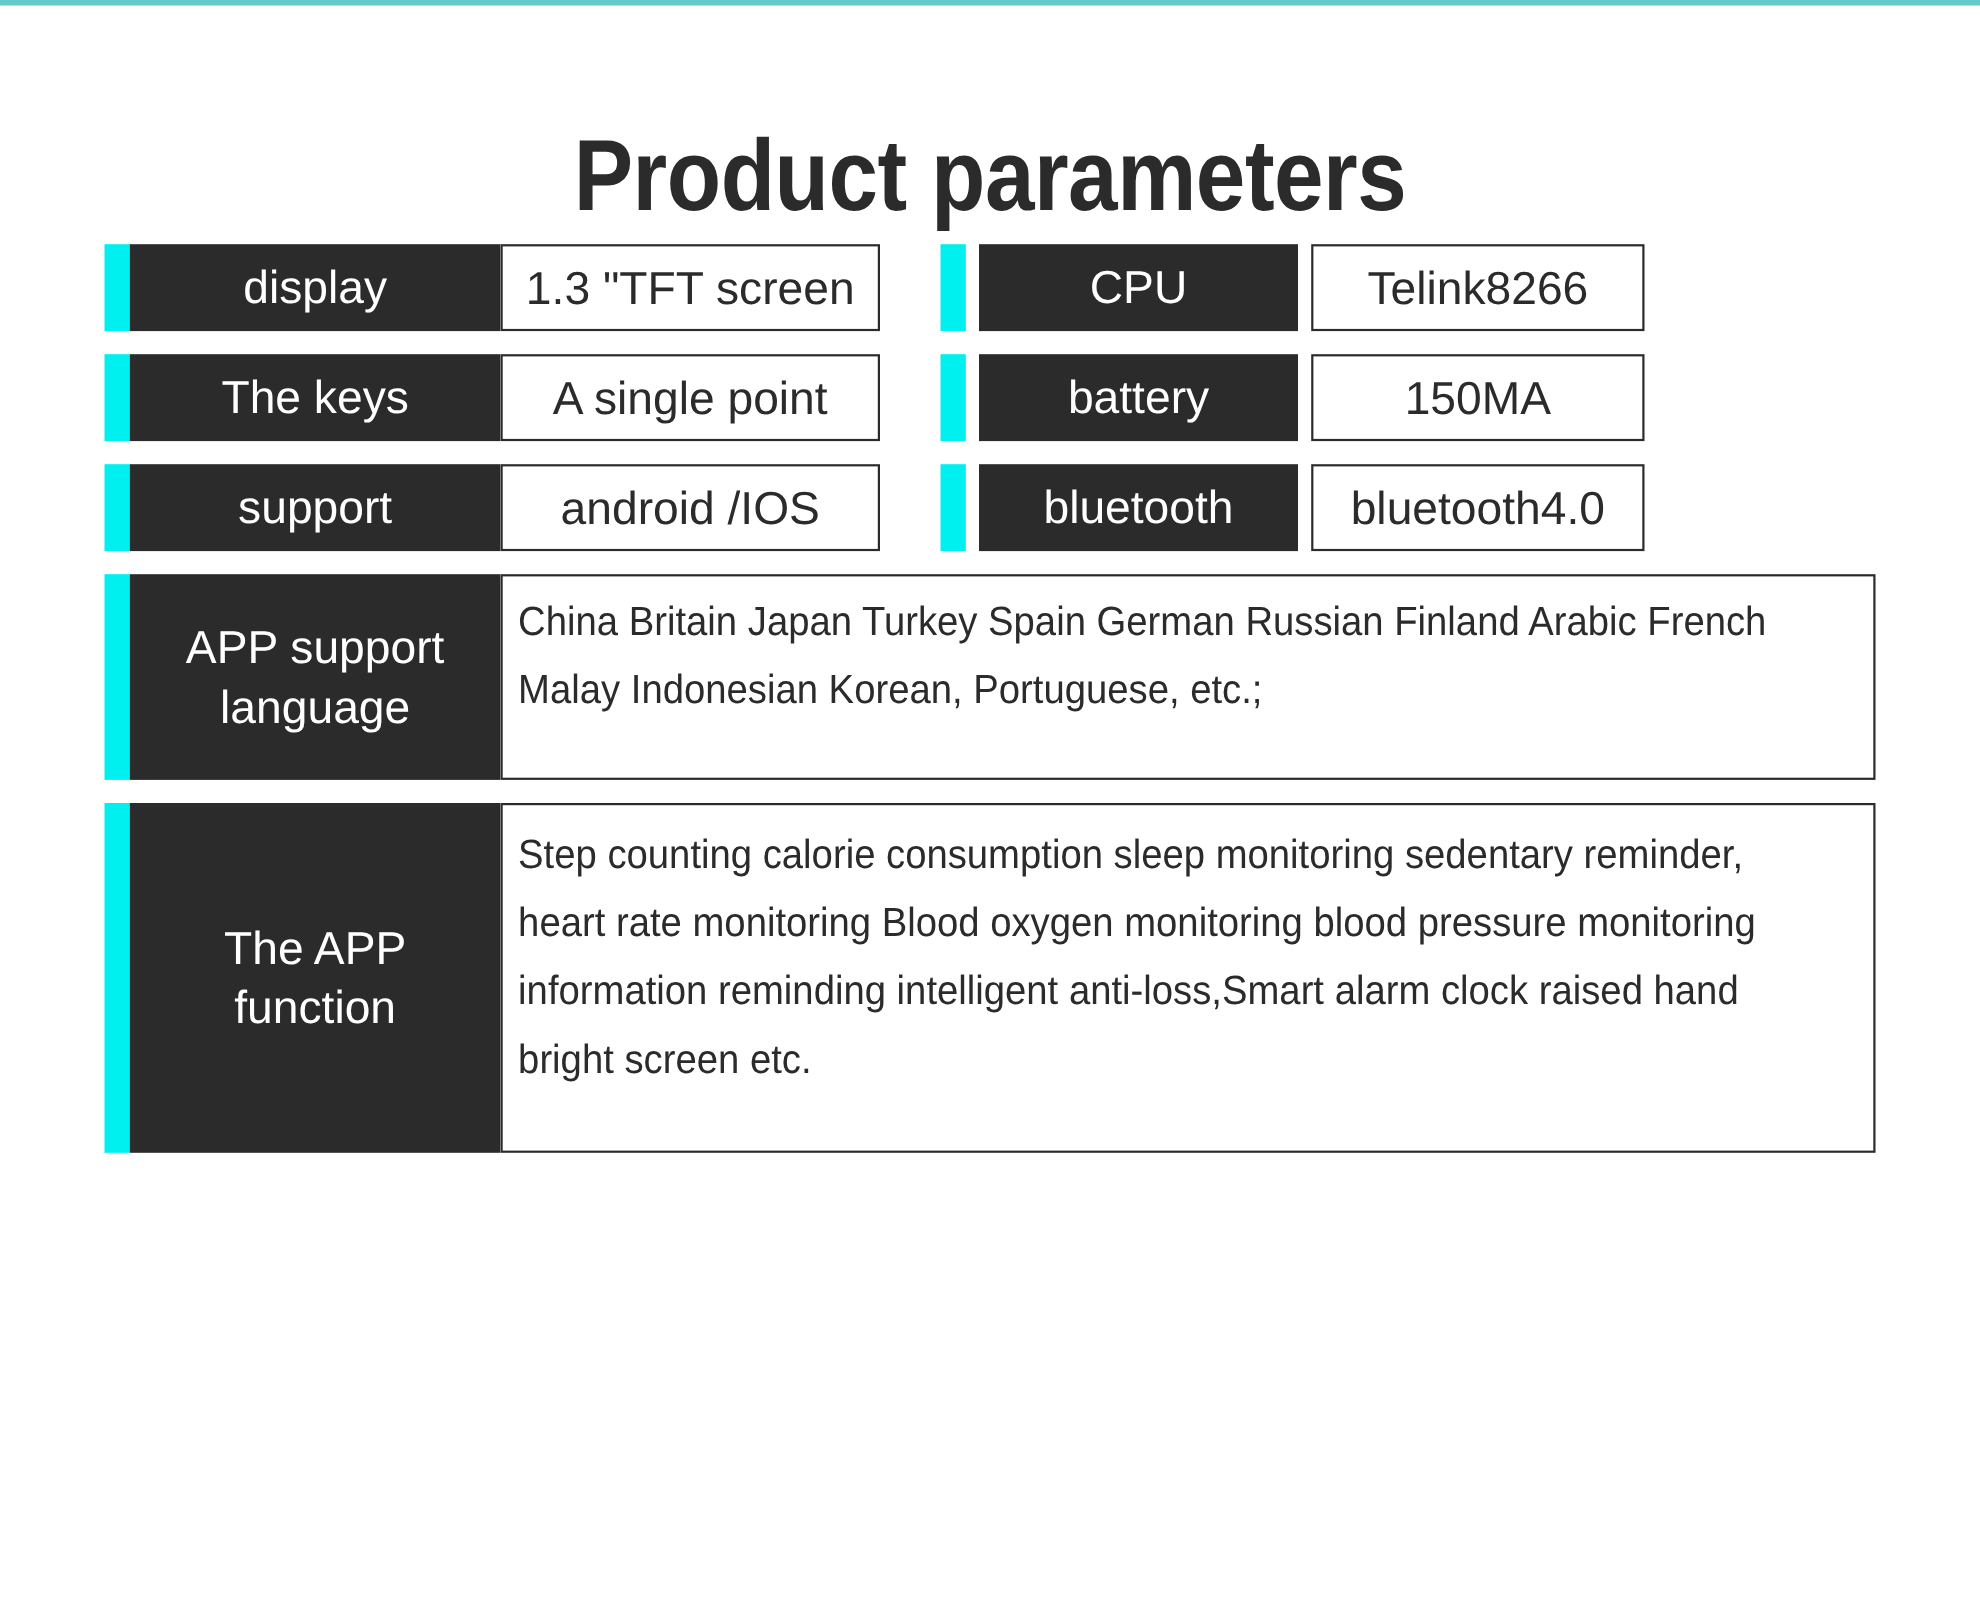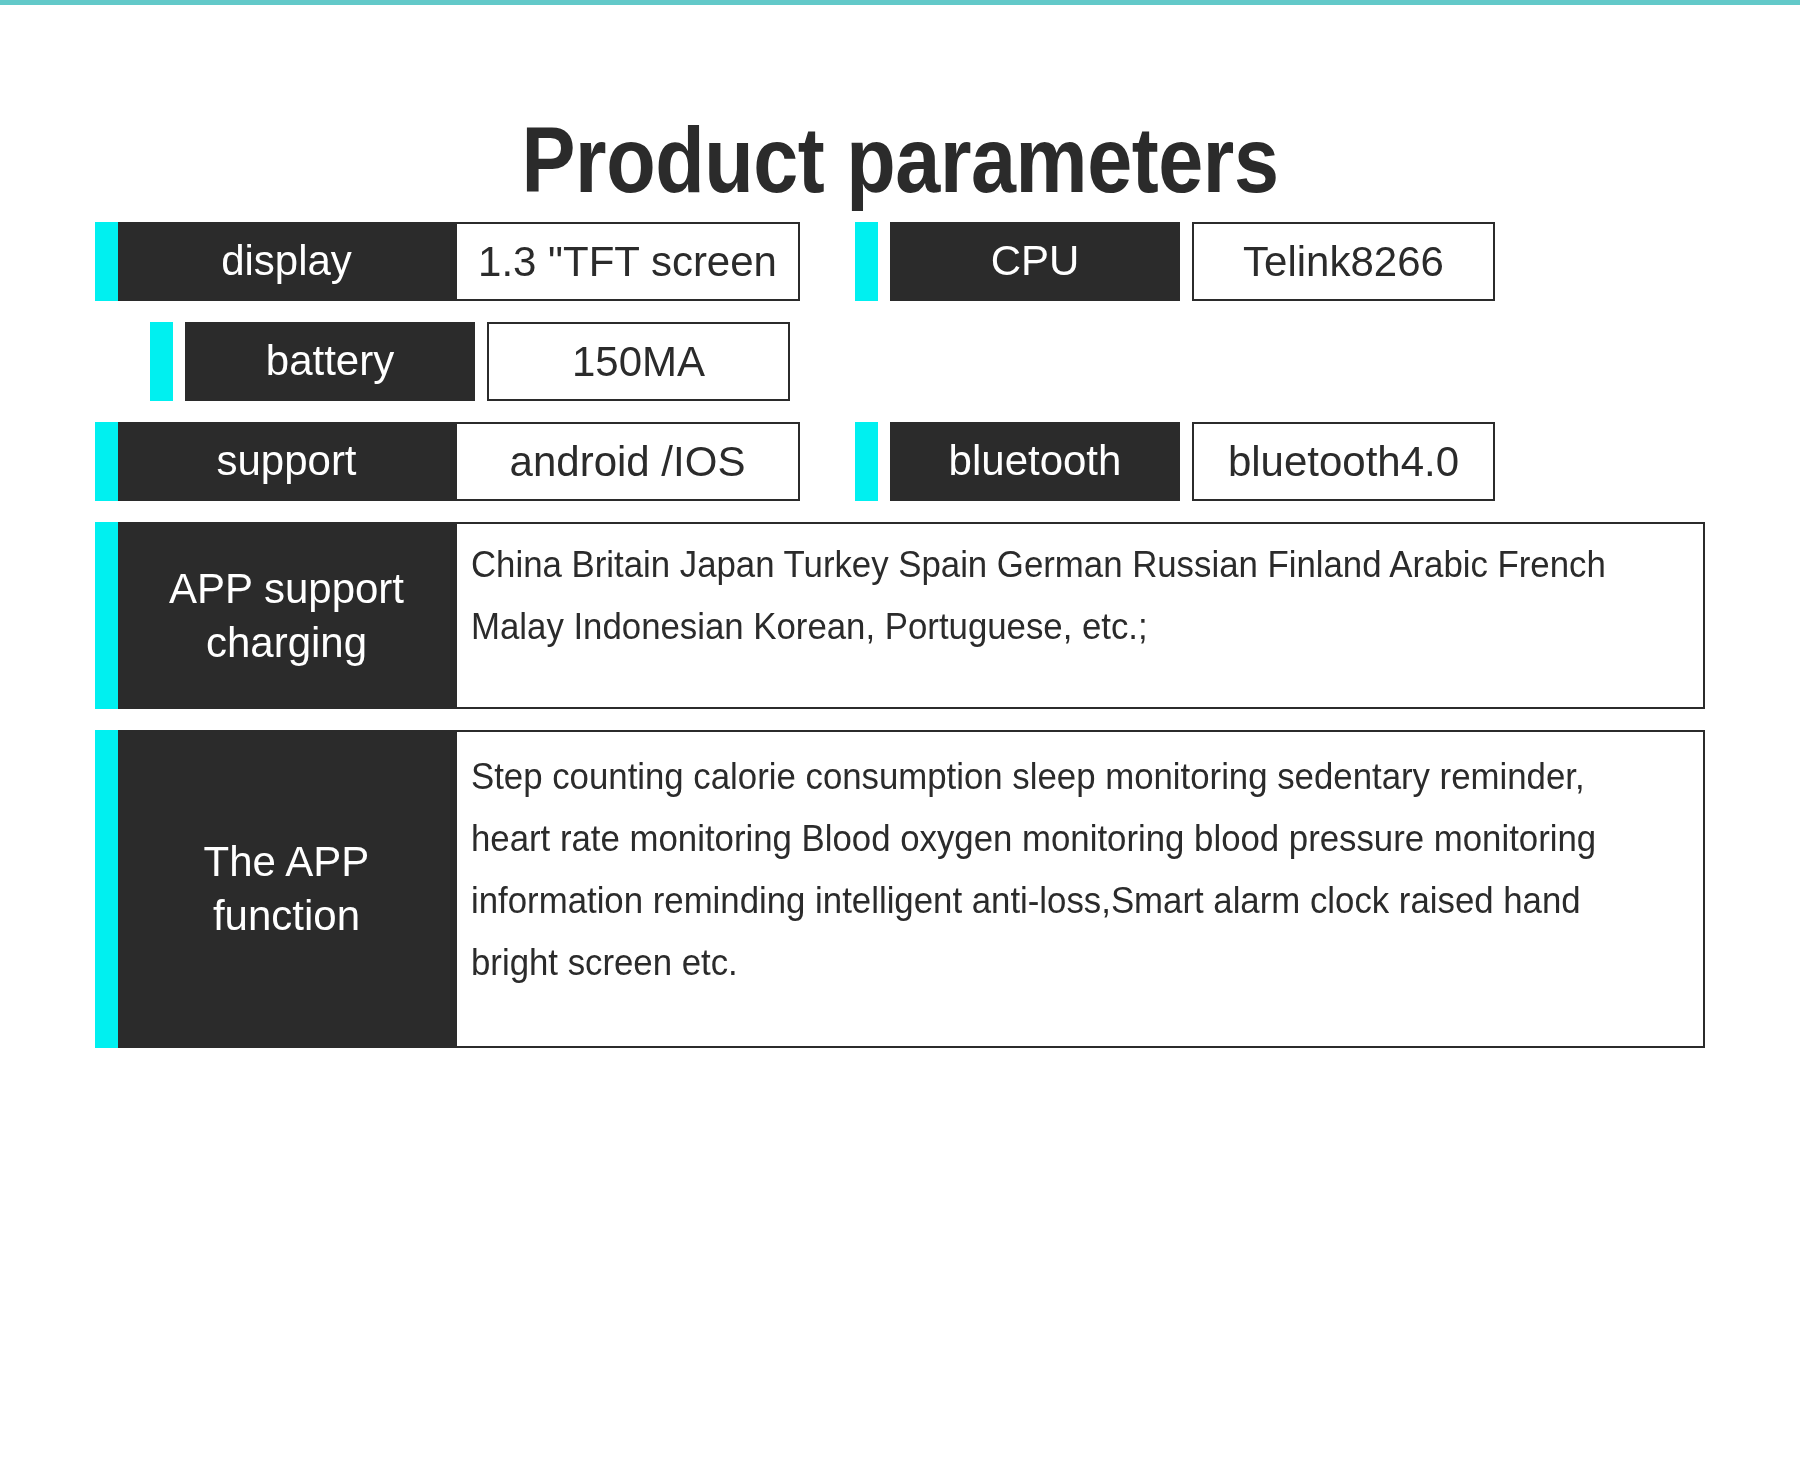--- a/index.html
+++ b/index.html
@@ -162,20 +162,25 @@
       <div class="value-cell">1.3 "TFT screen</div>
     </div>
     <div class="cell-group right">
       <div class="accent-bar"></div>
       <div class="label-cell">CPU</div>
       <div class="value-cell">Telink8266</div>
     </div>
   </div>
 
   <div class="pair-row">
+    <div class="cell-group left">
+      <div class="accent-bar"></div>
+      <div class="label-cell">The keys</div>
+      <div class="value-cell">A single point</div>
+    </div>
     <div class="cell-group right">
       <div class="accent-bar"></div>
       <div class="label-cell">battery</div>
       <div class="value-cell">150MA</div>
     </div>
   </div>
 
 
   <div class="pair-row">
     <div class="cell-group left">
@@ -186,21 +191,21 @@
     <div class="cell-group right">
       <div class="accent-bar"></div>
       <div class="label-cell">bluetooth</div>
       <div class="value-cell">bluetooth4.0</div>
     </div>
   </div>
 
   <div class="wide-row" id="row-language">
     <div class="cell-group">
       <div class="accent-bar"></div>
-      <div class="label-cell">APP support charging</div>
+      <div class="label-cell">APP support language</div>
       <div class="value-cell">
           <span class="para">China Britain Japan Turkey Spain German Russian Finland Arabic French Malay Indonesian Korean, Portuguese, etc.;</span>
         </div>
     </div>
   </div>
 
   <div class="wide-row" id="row-function">
     <div class="cell-group">
       <div class="accent-bar"></div>
       <div class="label-cell">The APP function</div>

